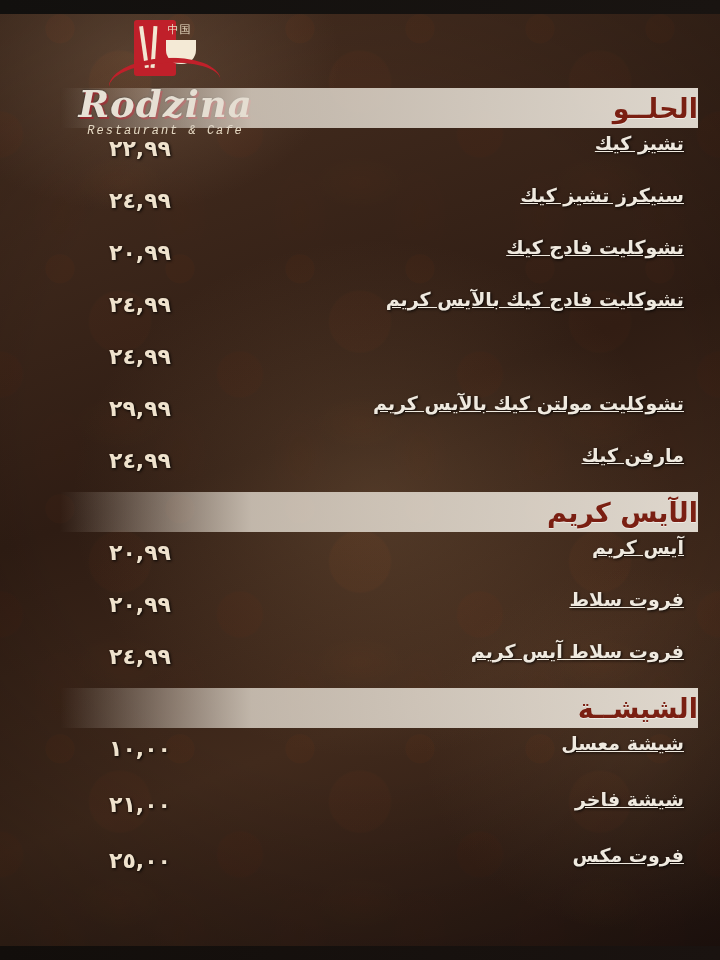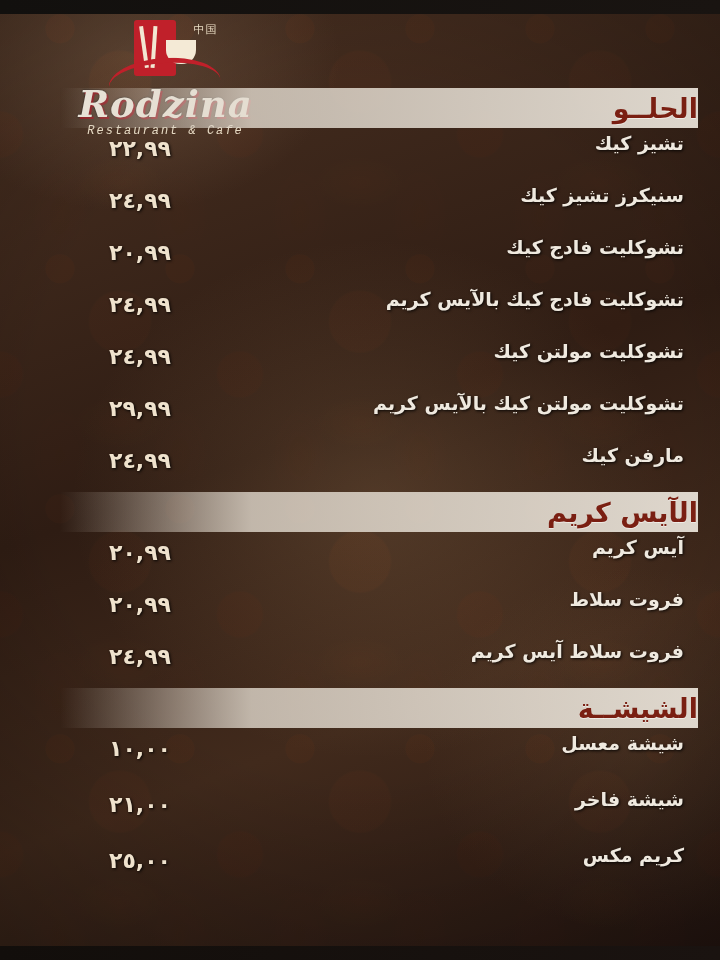--- a/index.html
+++ b/index.html
@@ -96,21 +96,21 @@
   }
   .logo-cup {
     position: absolute;
     left: 60px; top: 22px;
     width: 30px; height: 24px;
     background: #f4ead6;
     border-radius: 0 0 14px 14px;
   }
   .logo-cn {
     position: absolute;
-    left: 88px; top: 4px;
+    left: 62px; top: 4px;
     color: #e9dcc3;
     font-size: 11px;
     letter-spacing: 1px;
   }
   .logo-swoosh {
     position: absolute;
     left: 2px; top: 40px;
     width: 112px; height: 26px;
     border-top: 5px solid #c0202a;
     border-radius: 60% 60% 0 0 / 100% 100% 0 0;
@@ -166,20 +166,21 @@
     padding-top: 4px;
   }
   .item-name {
     width: 100%;
     padding-right: 14px;
     color: #efe9df;
     font-size: 19px;
     font-weight: 600;
     text-shadow: 1px 1px 3px rgba(0,0,0,0.85);
     white-space: nowrap;
+    text-decoration: underline;
   }
   .item-price {
     position: absolute;
     left: 0;
     top: 8px;
     width: 160px;
     text-align: center;
     direction: rtl;
     color: #efe2cd;
     font-size: 22px;
@@ -225,21 +226,20 @@
       </li>
       <li class="row">
         <span class="item-name">تشوكليت فادج كيك</span>
         <span class="item-price">٢٠,٩٩</span>
       </li>
       <li class="row">
         <span class="item-name">تشوكليت فادج كيك بالآيس كريم</span>
         <span class="item-price">٢٤,٩٩</span>
       </li>
       <li class="row">
-        <span class="item-name">تشوكليت مولتن كيك</span>
         <span class="item-price">٢٤,٩٩</span>
       </li>
       <li class="row">
         <span class="item-name">تشوكليت مولتن  كيك  بالآيس كريم</span>
         <span class="item-price">٢٩,٩٩</span>
       </li>
       <li class="row">
         <span class="item-name">مارفن كيك</span>
         <span class="item-price">٢٤,٩٩</span>
       </li>
@@ -265,19 +265,19 @@
     <ul class="rows">
       <li class="row tall">
         <span class="item-name">شيشة معسل</span>
         <span class="item-price">١٠,٠٠</span>
       </li>
       <li class="row tall">
         <span class="item-name">شيشة فاخر</span>
         <span class="item-price">٢١,٠٠</span>
       </li>
       <li class="row tall">
-        <span class="item-name">كريم مكس</span>
+        <span class="item-name">فروت مكس</span>
         <span class="item-price">٢٥,٠٠</span>
       </li>
     </ul>
 
   </div>
 </div>
 
 </body></html>

